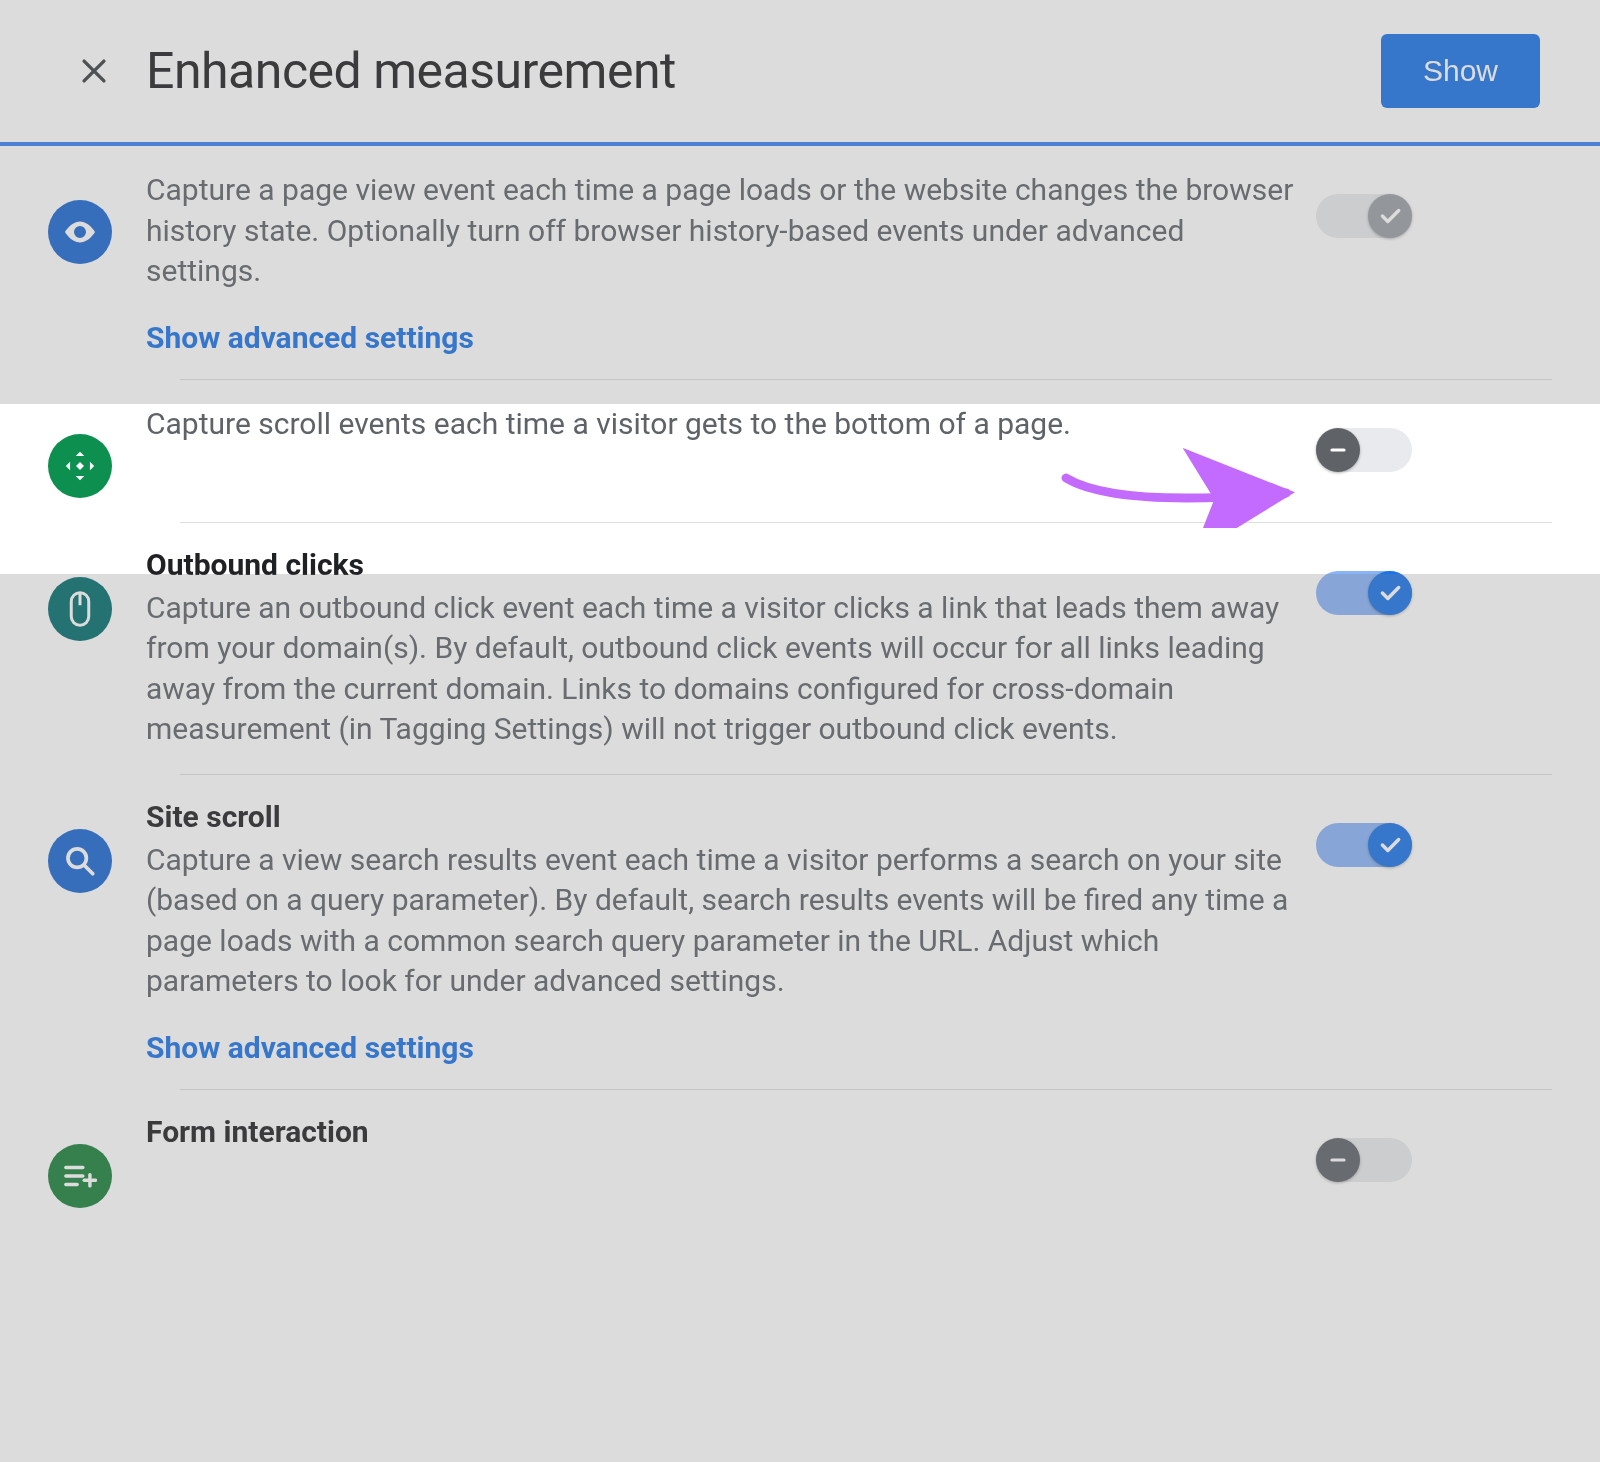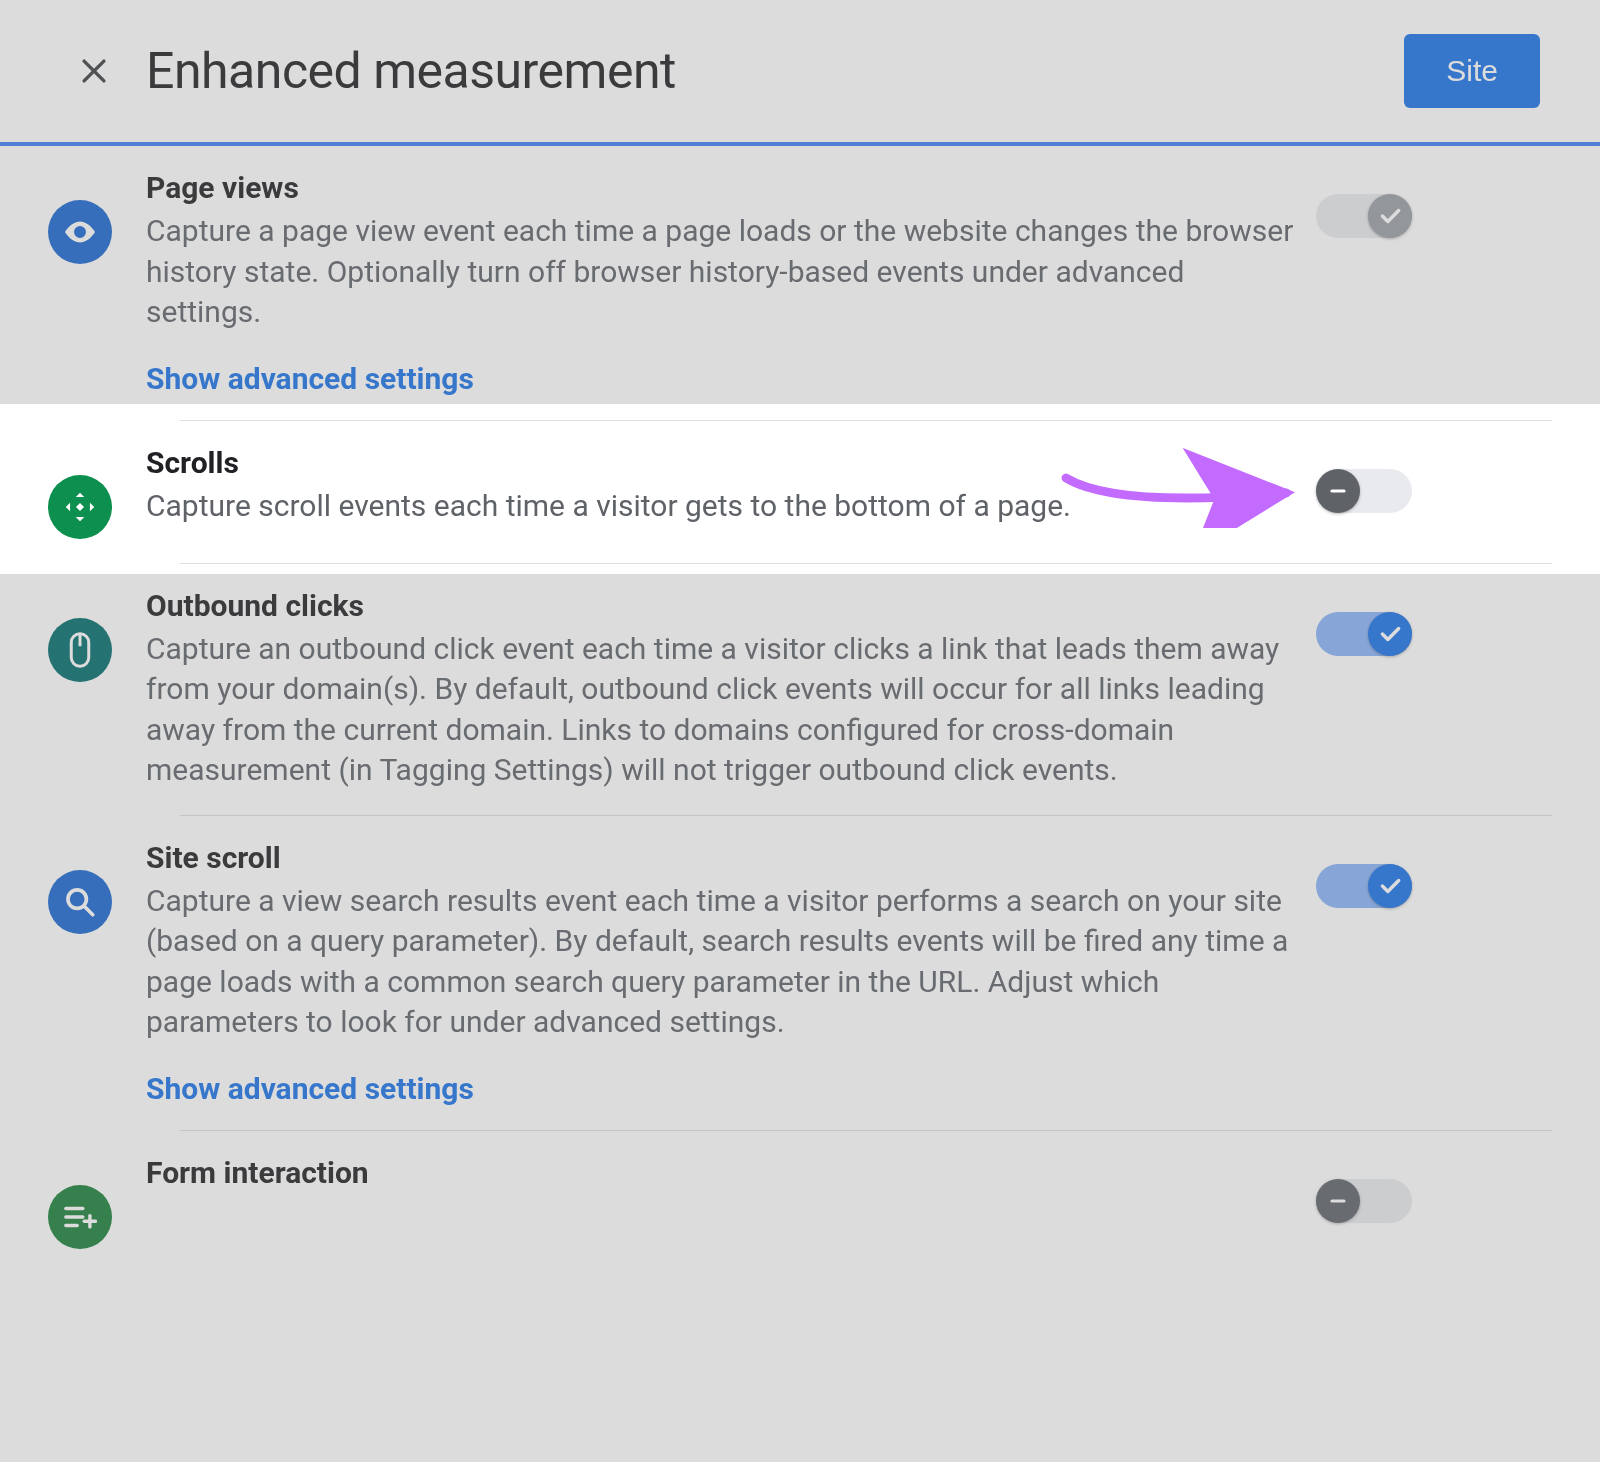--- a/index.html
+++ b/index.html
@@ -146,34 +146,33 @@
 </head>
 <body>
 
 <div class="header">
   <div class="close-btn">
     <svg width="34" height="34" viewBox="0 0 24 24">
         <path fill="none" stroke="#3c4043" stroke-width="2.4" stroke-linecap="round" d="M5 5l14 14M19 5L5 19"></path>
       </svg>
   </div>
   <div class="header-title">Enhanced measurement</div>
-  <button class="save-btn">Site</button>
+  <button class="save-btn">Show</button>
 </div>
 
 <div class="list">
 
   <div class="row-inner">
     <div class="icon-wrap ic-blue">
       <svg width="36" height="36" viewBox="0 0 24 24">
           <path fill="#fff" d="M12 5C6 5 2 12 2 12s4 7 10 7 10-7 10-7-4-7-10-7zm0 11a4 4 0 110-8 4 4 0 010 8z"></path>
           <circle cx="12" cy="12" r="2" fill="#1967d2"></circle>
         </svg>
     </div>
     <div class="content">
-      <div class="title">Page views</div>
       <div class="desc">Capture a page view event each time a page loads or the website changes the browser history state. Optionally turn off browser history-based events under advanced settings.</div>
       <a class="adv-link">Show advanced settings</a>
     </div>
     <div class="toggle locked">
       <div class="track"></div>
       <div class="thumb">
         <svg width="26" height="26" viewBox="0 0 24 24">
             <path fill="none" stroke="#fff" stroke-width="3.2" stroke-linecap="round" stroke-linejoin="round" d="M5 12l5 5L20 7"></path>
           </svg>
       </div>
@@ -183,21 +182,20 @@
   <div class="row-divider"></div>
 
   <div class="row-inner" id="row-scrolls">
     <div class="icon-wrap ic-green">
       <svg width="34" height="34" viewBox="0 0 24 24">
         <rect x="10" y="10" width="4" height="4" fill="#fff" transform="rotate(45 12 12)"></rect>
         <path fill="#fff" d="M12 2l3 3h-6zM12 22l-3-3h6zM2 12l3-3v6zM22 12l-3 3v-6z"></path>
       </svg>
     </div>
     <div class="content">
-      <div class="title">Scrolls</div>
       <div class="desc">Capture scroll events each time a visitor gets to the bottom of a page.</div>
     </div>
     <div class="toggle off">
       <div class="track"></div>
       <div class="thumb">
         <svg width="24" height="24" viewBox="0 0 24 24">
             <path stroke="#fff" stroke-width="3.2" stroke-linecap="round" d="M6 12h12"></path>
           </svg>
       </div>
     </div>

